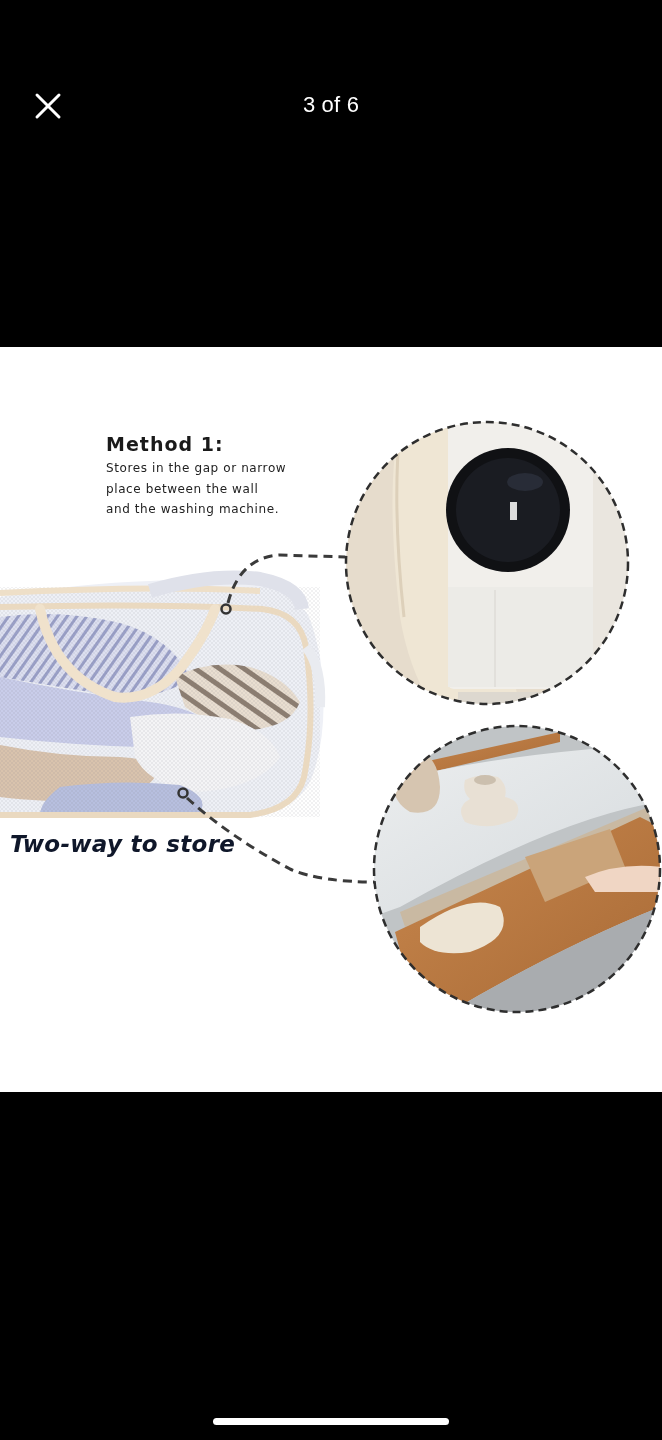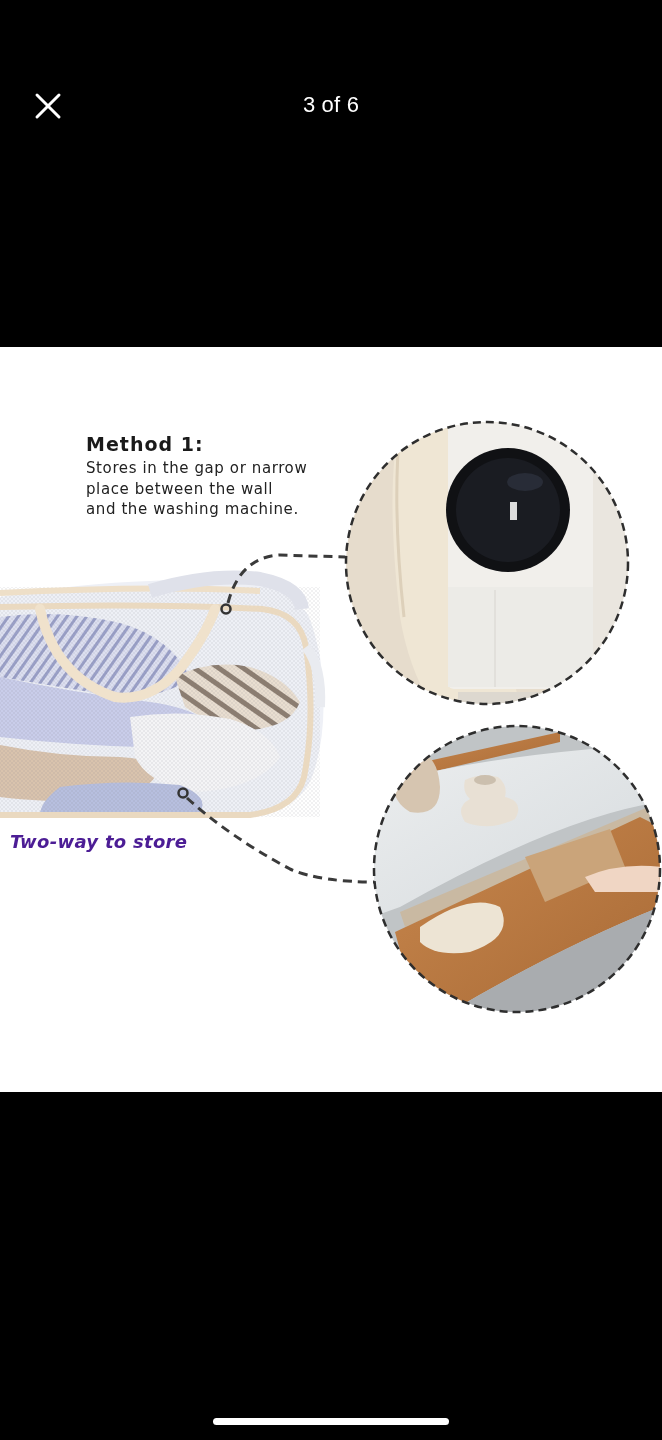--- a/index.html
+++ b/index.html
@@ -6,28 +6,28 @@
     html, body { width: 662px; height: 1440px; background: #000; overflow: hidden; }
     body { position: relative; font-family: "DejaVu Sans", sans-serif; }
 
     .topbar { position: absolute; left: 0; top: 0; width: 534px; height: 200px; }
     .close-btn { position: absolute; left: 30px; top: 88px; width: 36px; height: 36px; cursor: pointer; }
     .counter { position: absolute; left: 0; width: 662px; top: 92px; text-align: center;
       color: #fff; font-family: "Liberation Sans", sans-serif; font-size: 22px; letter-spacing: 0.2px; }
 
     .image-viewer { position: absolute; left: 0; top: 347px; width: 662px; height: 745px; background: #fff; overflow: hidden; }
 
-    .method { position: absolute; color: #222; }
+    .method { position: absolute; color: #222; margin-left: 20px; }
     .method h2 { font-family: "DejaVu Sans", sans-serif; font-weight: bold; font-size: 19px; letter-spacing: 1px; color: #1a1a1a; margin-bottom: 3px; }
-    .method p { font-family: "DejaVu Sans", sans-serif; font-size: 15px; line-height: 20.5px; letter-spacing: 0.6px; color: #222; white-space: pre-line; }
+    .method p { font-family: "DejaVu Sans", sans-serif; font-size: 12px; line-height: 20.5px; letter-spacing: 0.6px; color: #222; white-space: pre-line; }
     .method-1 { left: 86px; top: 86px; }
     .method-2 { left: 149px; top: 567px; }
 
     .tagline { position: absolute; left: 10px; top: 484px; font-family: "DejaVu Sans", sans-serif; font-weight: bold; font-style: italic;
-      font-size: 18px; color: #4c1d95; letter-spacing: 0.3px; }
+      font-size: 23px; color: #0f172a; letter-spacing: 0.3px; }
 
     .illus { position: absolute; left: 0; top: 0; }
 
     .home-indicator { position: absolute; left: 213px; top: 1418px; width: 236px; height: 7px; border-radius: 4px; background: #fff; }
   </style>
 </head>
 <body>
 
 <div class="topbar">
   <div class="close-btn">

